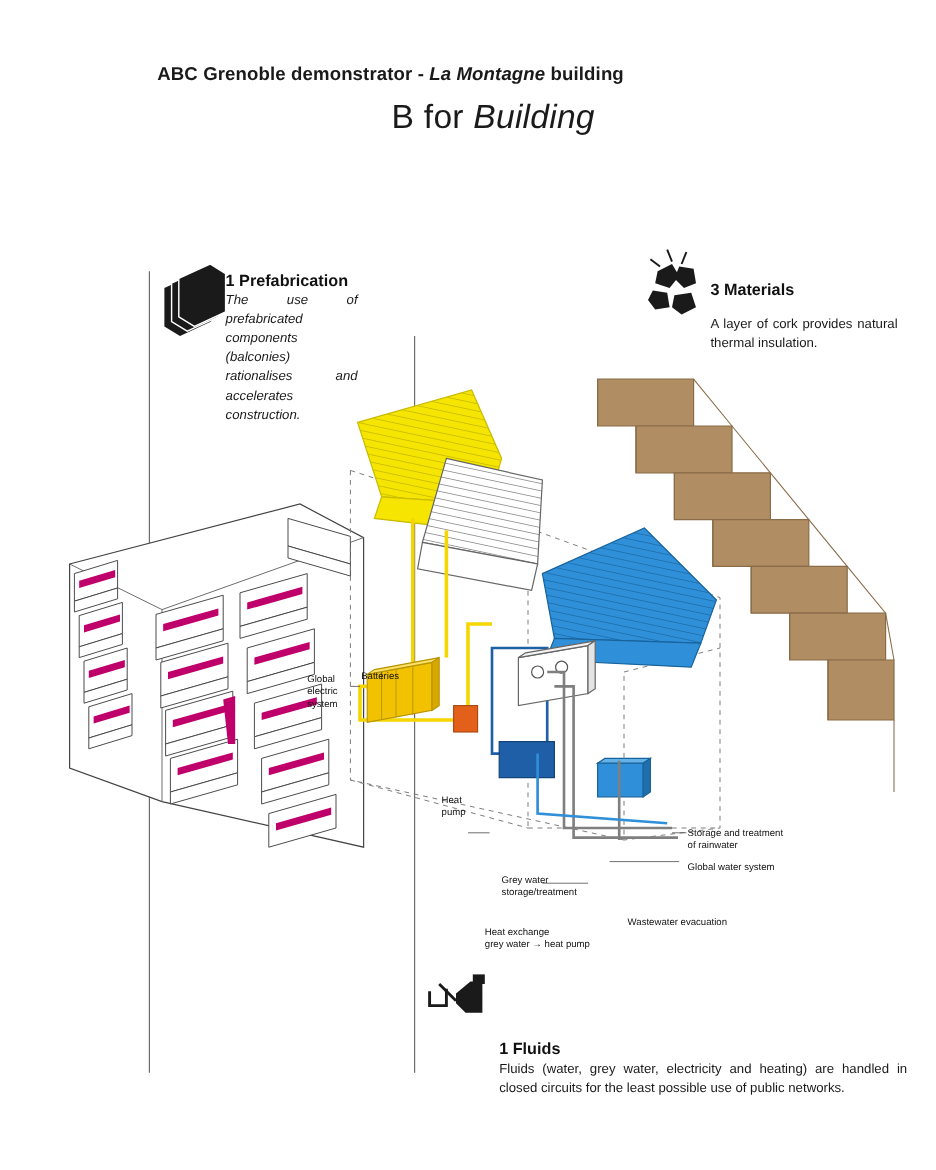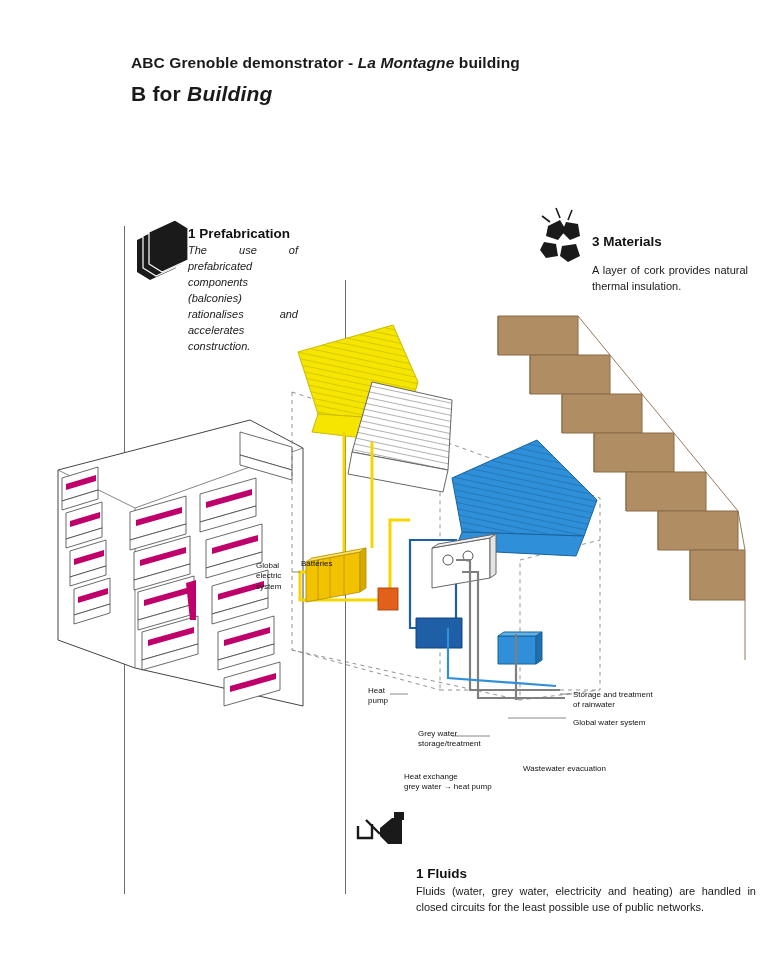--- a/index.html
+++ b/index.html
@@ -28,24 +28,25 @@
     color: #1a1a1a;
     letter-spacing: 0.1px;
     white-space: nowrap;
     font-weight: bold;
   }
   #subtitle-line .em {
     font-style: italic;
   }
   #main-title {
     margin-top: 10px;
-    font-size: 21px;
-    font-weight: bold;
+    font-size: 28px;
+    font-weight: normal;
     letter-spacing: 0.2px;
     white-space: nowrap;
+    text-align: center;
   }
   #main-title .em {
     font-style: italic;
   }
 
   
   .vline {
     position: absolute;
     width: 1px;
     background: #6d6d6d;
@@ -326,21 +327,21 @@
   <div class="callout-title">1 Fluids</div>
   <div class="callout-body">Fluids (water, grey water, electricity and heating) are handled in closed circuits for the least possible use of public networks.</div>
 </div>
 
 <div class="dlabel" style="left:256px; top:561px; width:34px; text-align:left; white-space:pre-line;">Global
 electric
 system</div>
 
 <div class="dlabel" style="left:301px; top:559px;">Batteries</div>
 
-<div class="dlabel" style="left:368px; top:686px; white-space:pre-line;">Heat
+<div class="dlabel" style="left:368px; top:662px; white-space:pre-line;">Heat
 pump</div>
 
 <div class="dlabel" style="left:418px; top:729px; white-space:pre-line;">Grey water
 storage/treatment</div>
 
 <div class="dlabel" style="left:404px; top:772px; white-space:pre-line;">Heat exchange
 grey water → heat pump</div>
 
 <div class="dlabel" style="left:573px; top:690px; white-space:pre-line;">Storage and treatment
 of rainwater</div>

